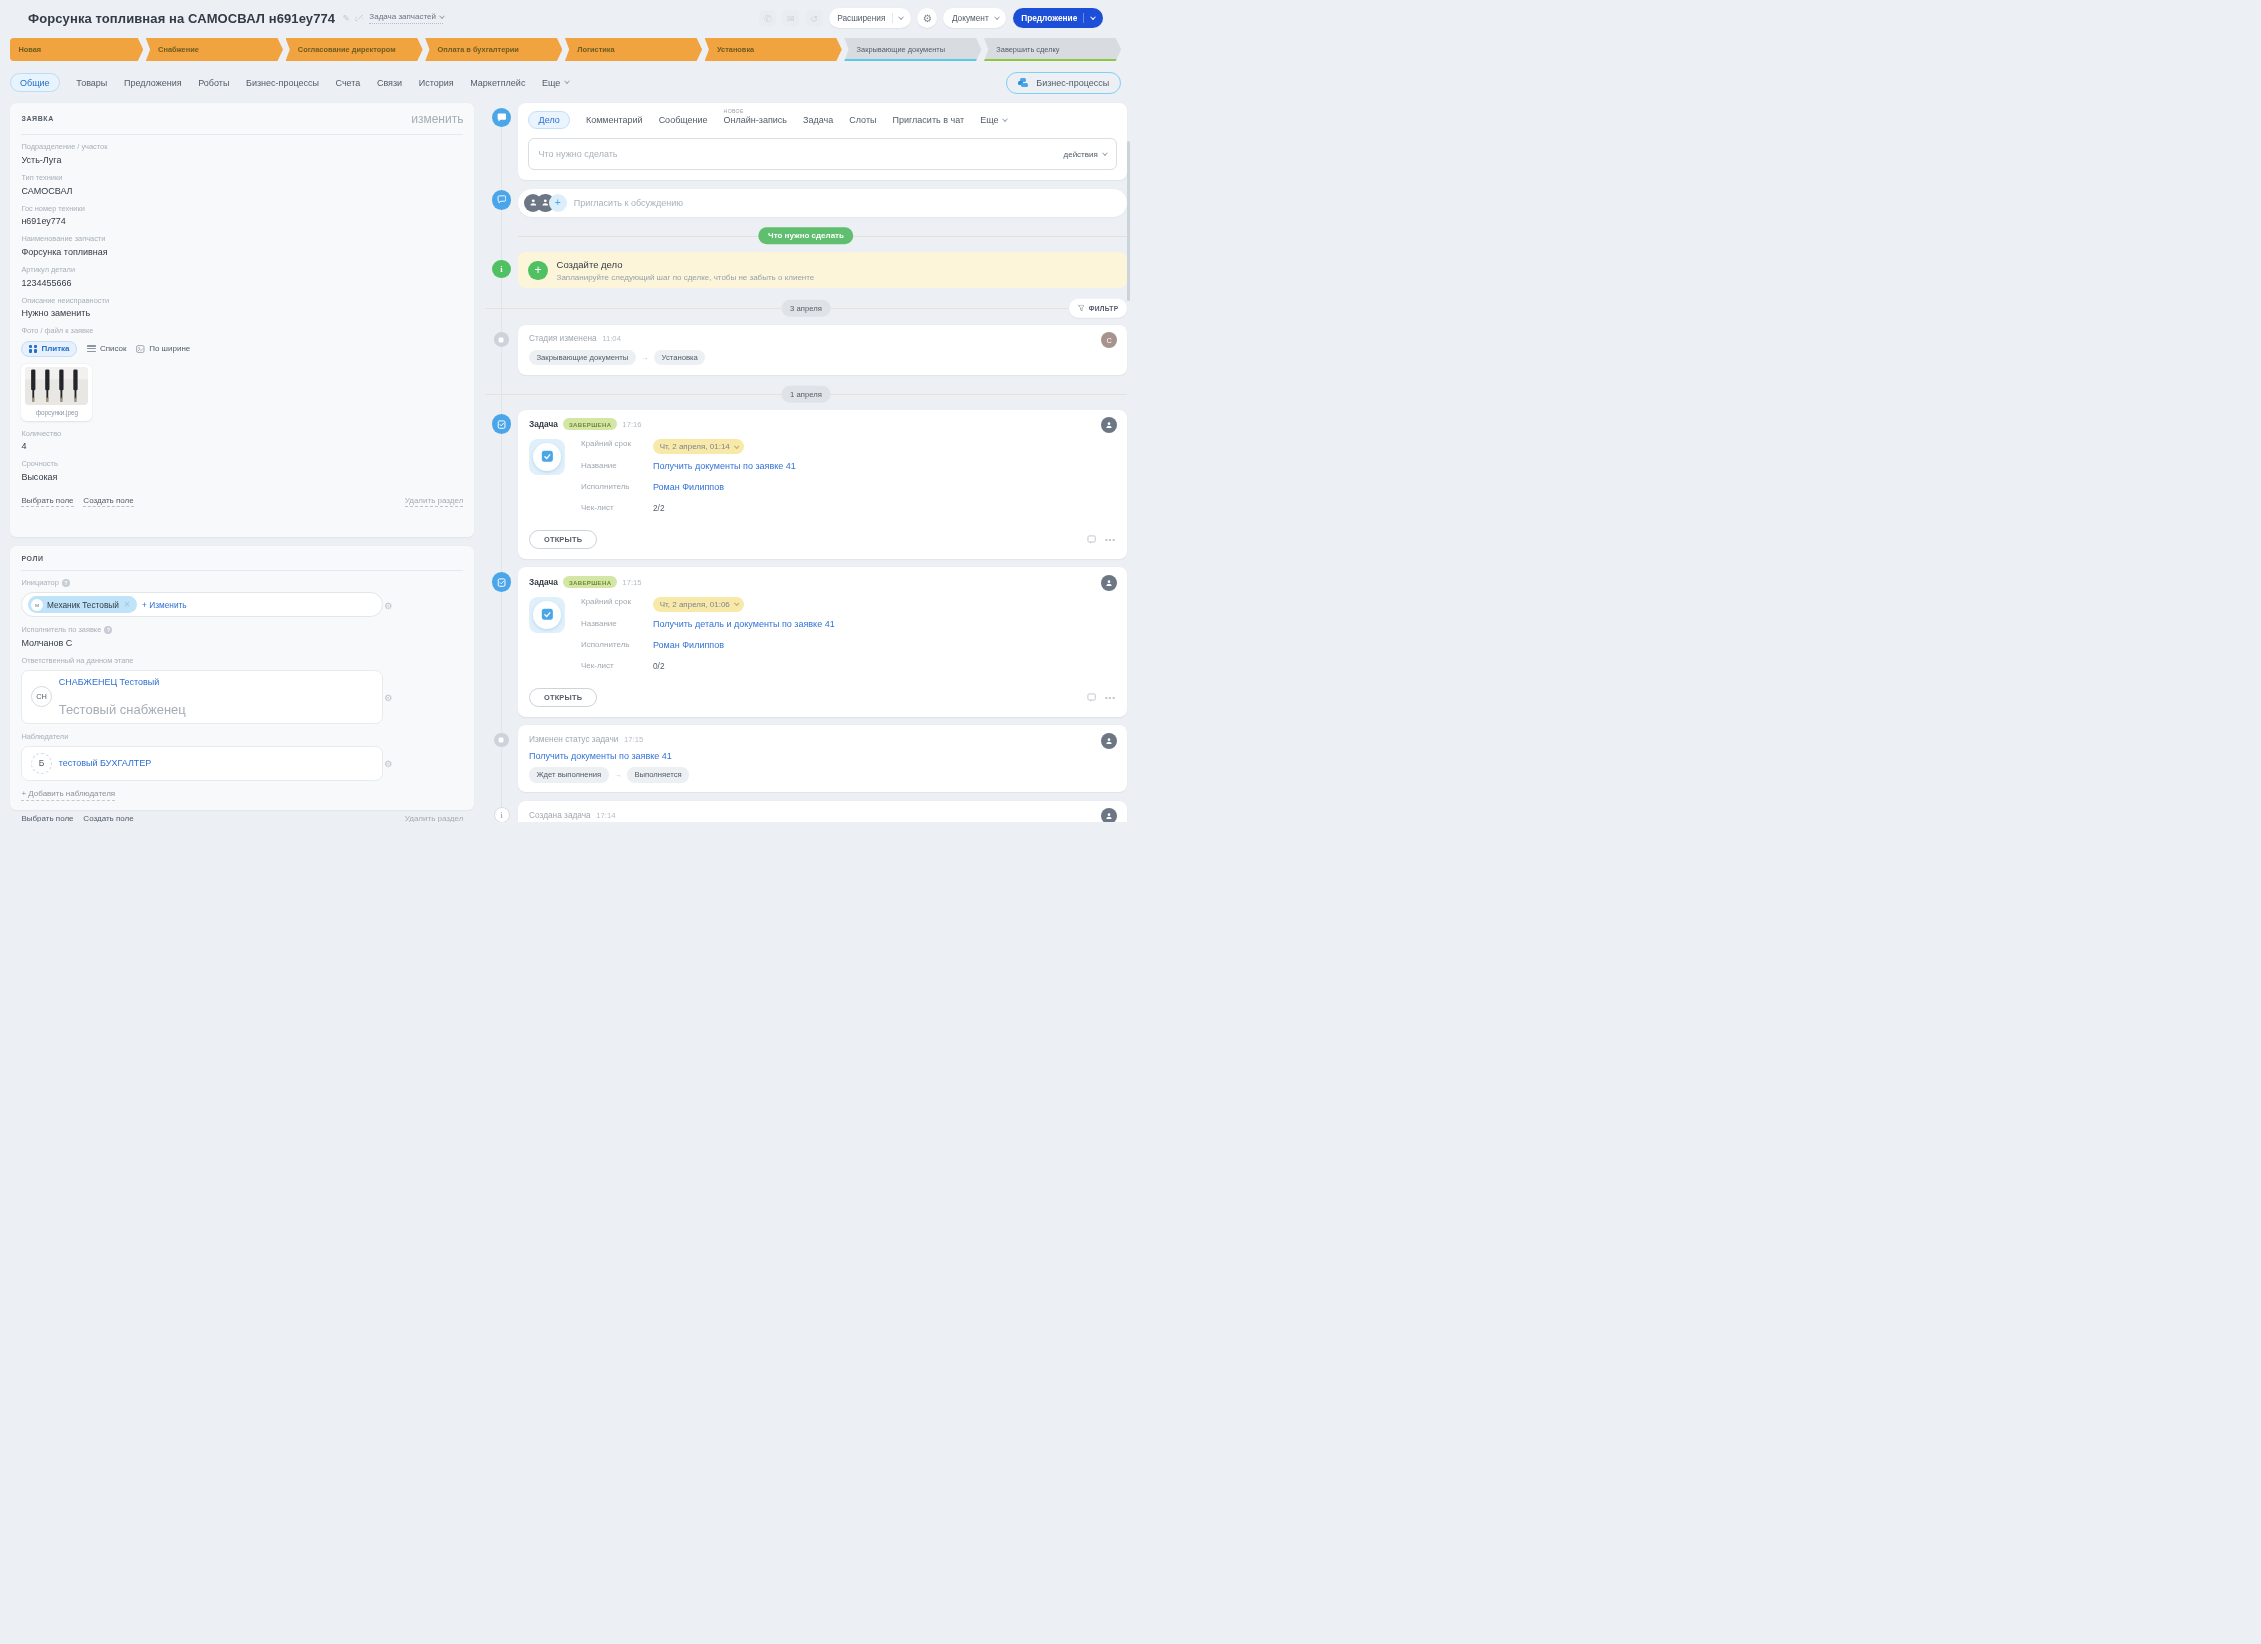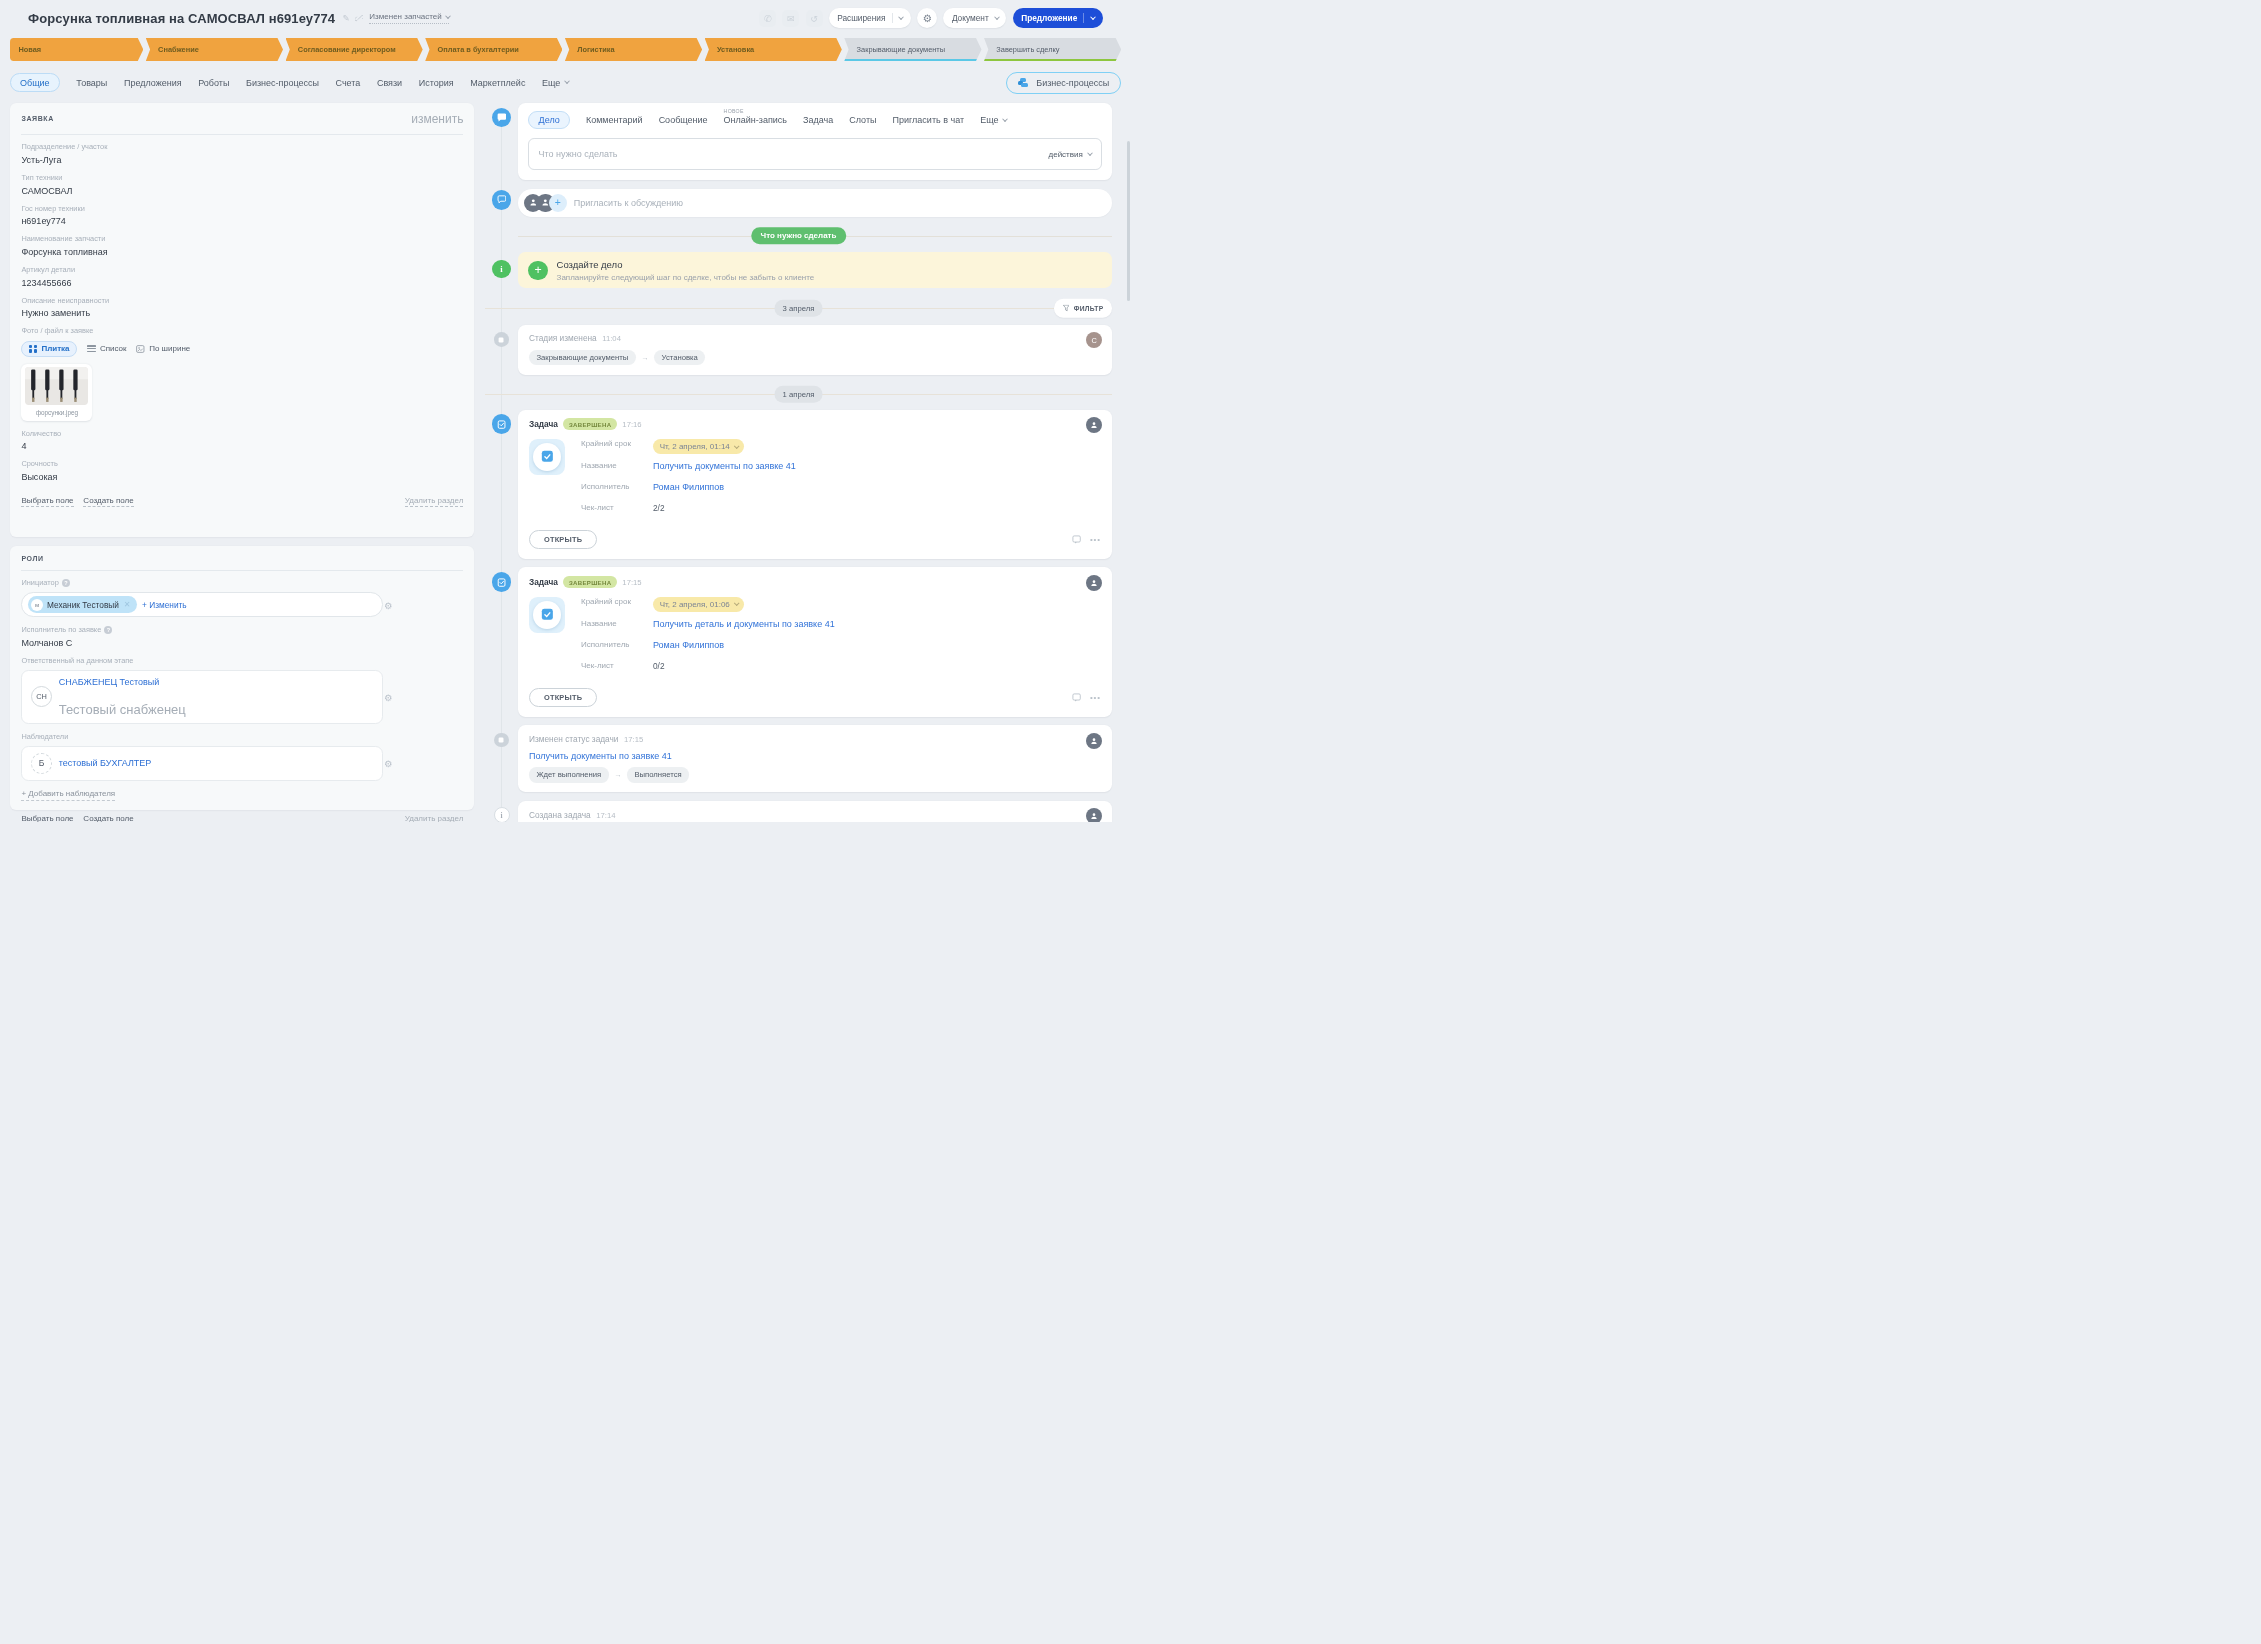--- a/index.html
+++ b/index.html
@@ -77,21 +77,21 @@
   .add-link { color:#2d6fd4; font-size:8.3px; margin-left:5.5px; cursor:pointer; }
   .gear-side { position:absolute; right:-0.6px; top:50%; transform:translate(115%,-50%); color:#b9c1ca; font-size:9.2px; cursor:pointer; }
   .role-box { background:#fff; border:0.6px solid #e7ebee; border-radius:7.4px; padding:6.1px 8.6px; margin-top:4.9px; display:flex; align-items:center; gap:6.7px; position:relative; }
   .avatar-initials { width:21px; height:21px; border-radius:50%; background:#fff; border:0.6px solid #d4dade; color:#535c69; font-size:7.4px; display:flex; align-items:center; justify-content:center; }
   .avatar-initials.dashed { border-style:dashed; font-size:8.6px; }
   .role-name { font-size:9px; color:#2d6fd4; cursor:pointer; }
   .role-sub { font-size:13px; color:#a5adb6; margin-top:15px; }
   .add-observer { display:inline-block; margin-top:8.6px; font-size:8px; color:#8b939d; border-bottom:0.6px dashed #c3cad1; padding-bottom:1.2px; cursor:pointer; }
 
   
-  .right-col { position:absolute; top:103px; left:485px; right:19px; }
+  .right-col { position:absolute; top:103px; left:485px; right:4px; }
   .rail-line { position:absolute; left:16px; top:11px; bottom:-24.5px; width:1.2px; background:#e0e5e9; }
   .trow { display:flex; position:relative; margin-bottom:8.6px; }
   .rail { width:33px; flex:none; display:flex; justify-content:center; }
   .rail-ic { width:19.6px; height:19.6px; border-radius:50%; background:#4aa6e9; display:flex; align-items:center; justify-content:center; margin-top:4.9px; }
   .rail-ic.small { width:14.7px; height:14.7px; background:#ccd3da; margin-top:7.4px; }
   .rail-ic.green { width:18.4px; height:18.4px; background:#4fc162; color:#fff; font-size:8.6px; font-weight:bold; font-family:"Liberation Serif",serif; margin-top:7.4px; }
   .rail-ic.outline { background:#fff; border:0.6px solid #d8dee3; color:#a5adb6; font-size:7.4px; font-weight:bold; font-family:"Liberation Serif",serif; width:16px; height:16px; margin-top:6.1px; }
   .card { flex:1; background:#fff; border-radius:7.4px; box-shadow:0 0.6px 1.2px rgba(60,70,90,.07); position:relative; }
 
   .composer { padding:8px 10.4px 9.8px; }
@@ -170,21 +170,21 @@
     <span class="page-title">Форсунка топливная на САМОСВАЛ н691еу774</span>
     <span class="title-icons">
       <span style="font-size:8.6px;cursor:pointer;">✎</span>
       <span style="cursor:pointer;">
         <svg width="8.6" height="8.6" viewBox="0 0 14 14">
             <path d="M5.5 8.5l3-3M4 10l-1.2 1.2a2.2 2.2 0 0 1-3.1-3.1L2 5.8M12 8.2l1.2-1.2a2.2 2.2 0 0 0-3.1-3.1L8.8 5.1" transform="translate(.5 -.8)" fill="none" stroke="#c2c9d1" stroke-width="1.4" stroke-linecap="round"></path>
           </svg>
       </span>
     </span>
     <span class="category-link">
-      <span>Изменен запчастей</span>
+      <span>Задача запчастей</span>
       <span class="chev"></span>
     </span>
     <div class="topbar-right">
       <span class="ghost-ic">✆</span>
       <span class="ghost-ic">✉</span>
       <span class="ghost-ic">↺</span>
       <div class="btn">
         <span>Расширения</span>
         <span class="divider"></span>
         <span class="chev"></span>

